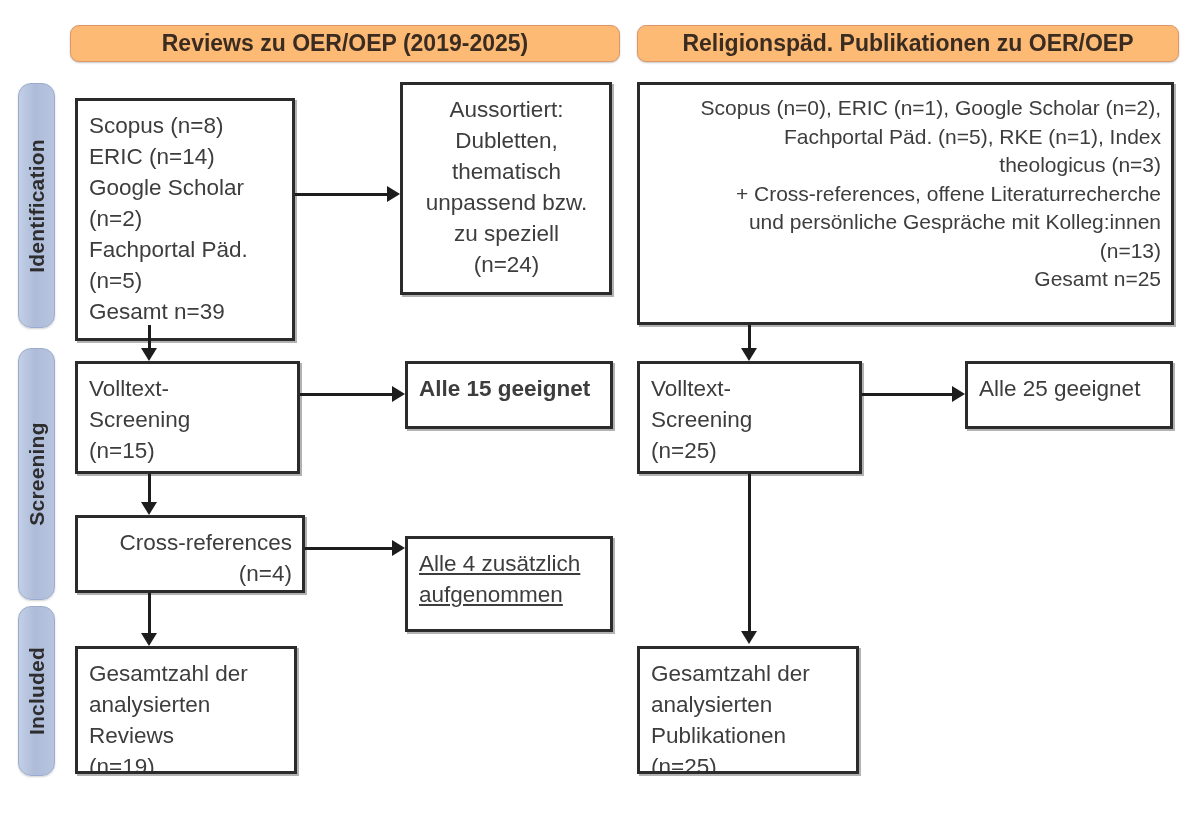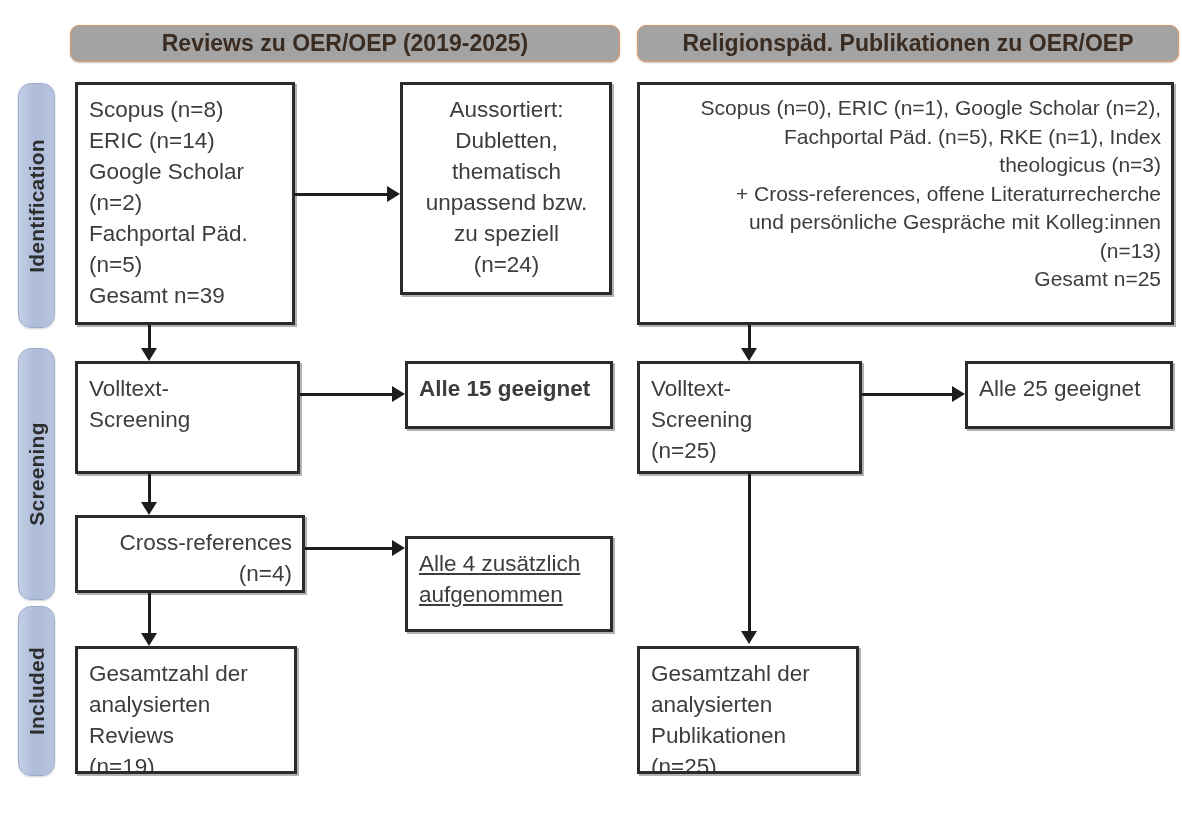--- a/index.html
+++ b/index.html
@@ -36,21 +36,21 @@
     white-space: nowrap;
     font-size: 21px;
     font-weight: bold;
     color: #2d2d2d;
     letter-spacing: 0.2px;
   }
 
   
   .col-header {
     position: absolute;
-    background: #a3a3a3;
+    background: #fdba74;
     border: 1px solid #dd9668;
     border-radius: 9px;
     box-shadow: 0 1px 2px rgba(0,0,0,0.22);
     display: flex;
     align-items: center;
     justify-content: center;
     color: #3b2c22;
     font-size: 23px;
     font-weight: bold;
     white-space: nowrap;
@@ -113,21 +113,21 @@
     <span class="txt">Included</span>
   </div>
 
   <div class="col-header" style="left:70px; top:25px; width:548px; height:35px;">
     <span>Reviews zu OER/OEP (2019-2025)</span>
   </div>
   <div class="col-header" style="left:637px; top:25px; width:540px; height:35px;">
     <span>Religionspäd. Publikationen zu OER/OEP</span>
   </div>
 
-  <div class="node" style="left:75px; top:82px; width:220px; height:243px;">
+  <div class="node" style="left:75px; top:98px; width:220px; height:243px;">
     <div class="line">Scopus (n=8)</div>
     <div class="line">ERIC (n=14)</div>
     <div class="line">Google Scholar</div>
     <div class="line">(n=2)</div>
     <div class="line">Fachportal Päd.</div>
     <div class="line">(n=5)</div>
     <div class="line">Gesamt n=39</div>
   </div>
 
   <div class="node" style="left:400px; top:82px; width:212px; height:213px;text-align:center;">
@@ -141,20 +141,21 @@
 
   <div class="hline" style="left:295px; top:193px; width:92px;"></div>
   <div class="arrow-right" style="left:387px; top:186px;"></div>
 
   <div class="vline" style="left:148px; top:325px; width:3px; height:25px;"></div>
   <div class="arrow-down" style="left:141px; top:348px;"></div>
 
   <div class="node" style="left:75px; top:361px; width:225px; height:113px;">
     <div class="line">Volltext-</div>
     <div class="line">Screening</div>
+    <div class="line">(n=15)</div>
   </div>
 
   <div class="node" style="left:405px; top:361px; width:208px; height:68px;font-weight:bold;">
     <div class="line">Alle 15 geeignet</div>
   </div>
 
   <div class="hline" style="left:300px; top:393px; width:92px;"></div>
   <div class="arrow-right" style="left:392px; top:386px;"></div>
 
   <div class="vline" style="left:148px; top:474px; width:3px; height:30px;"></div>

